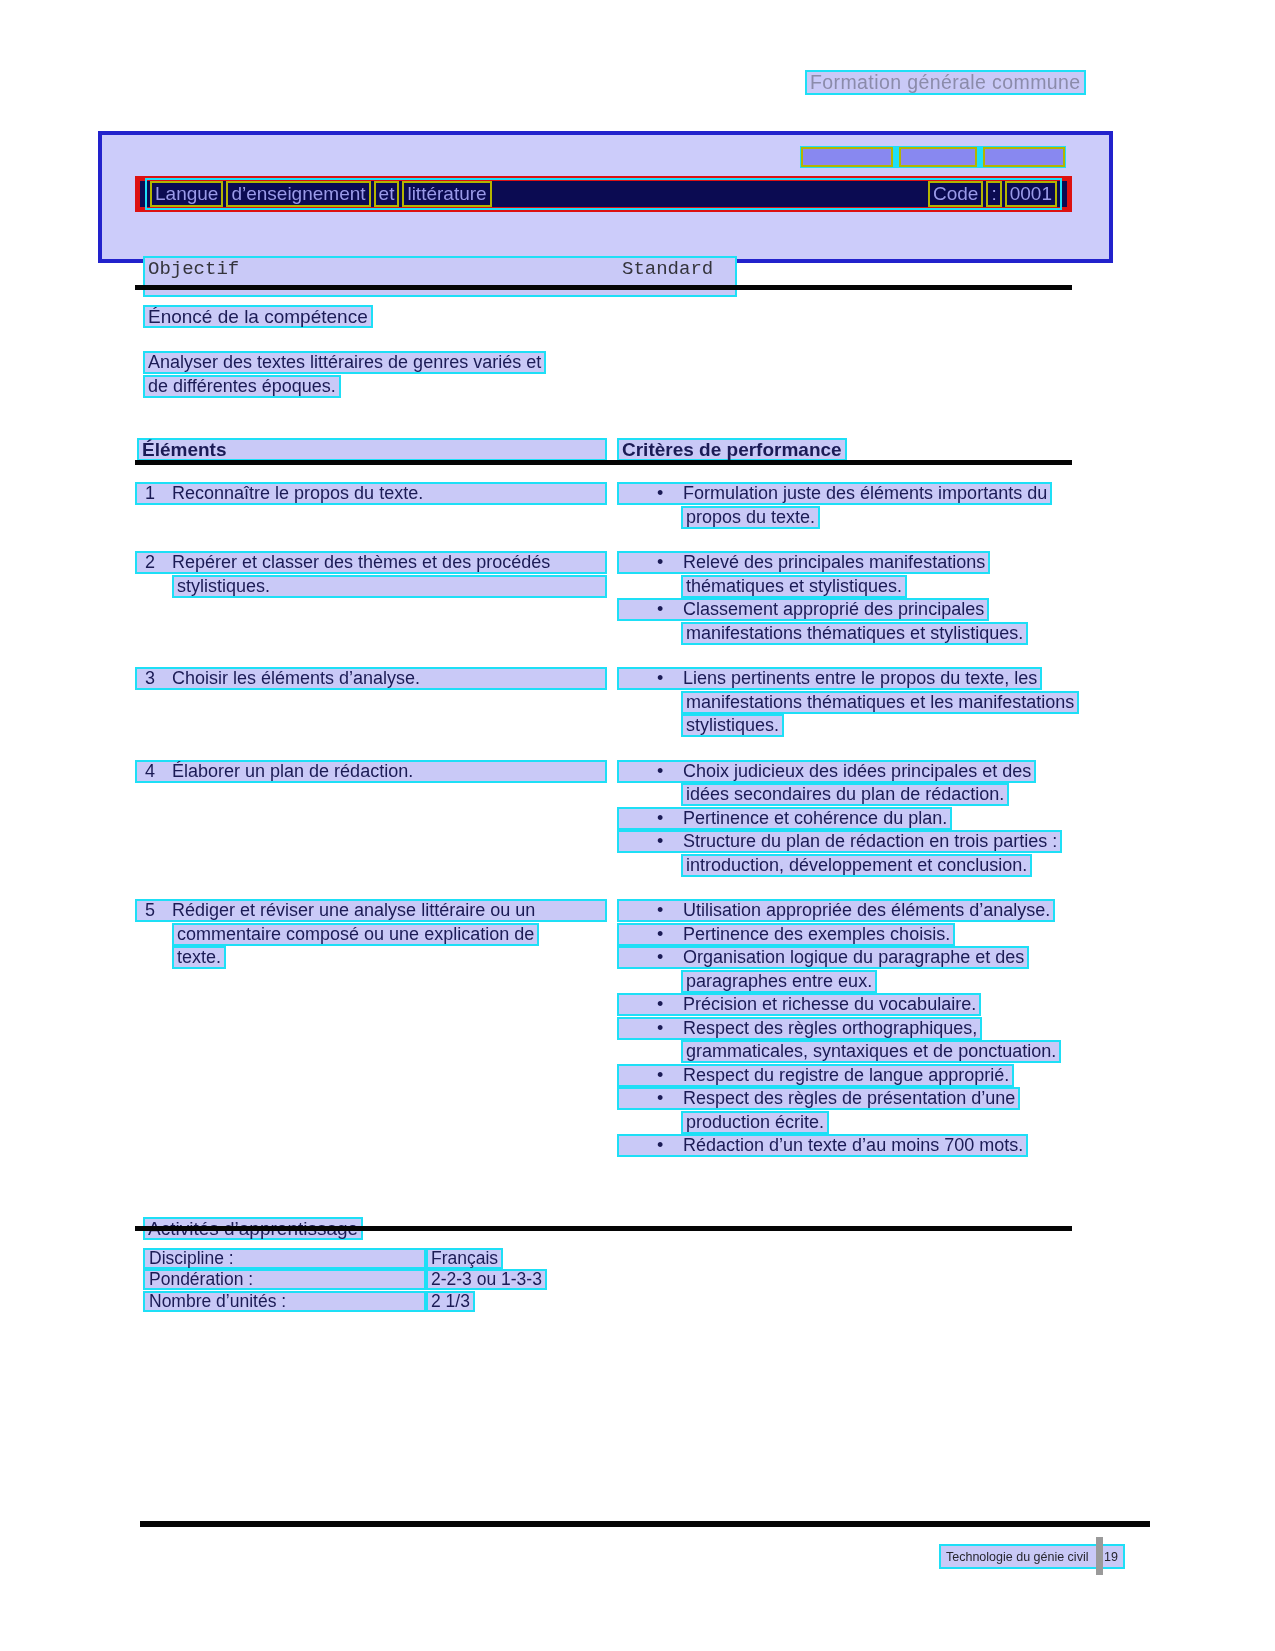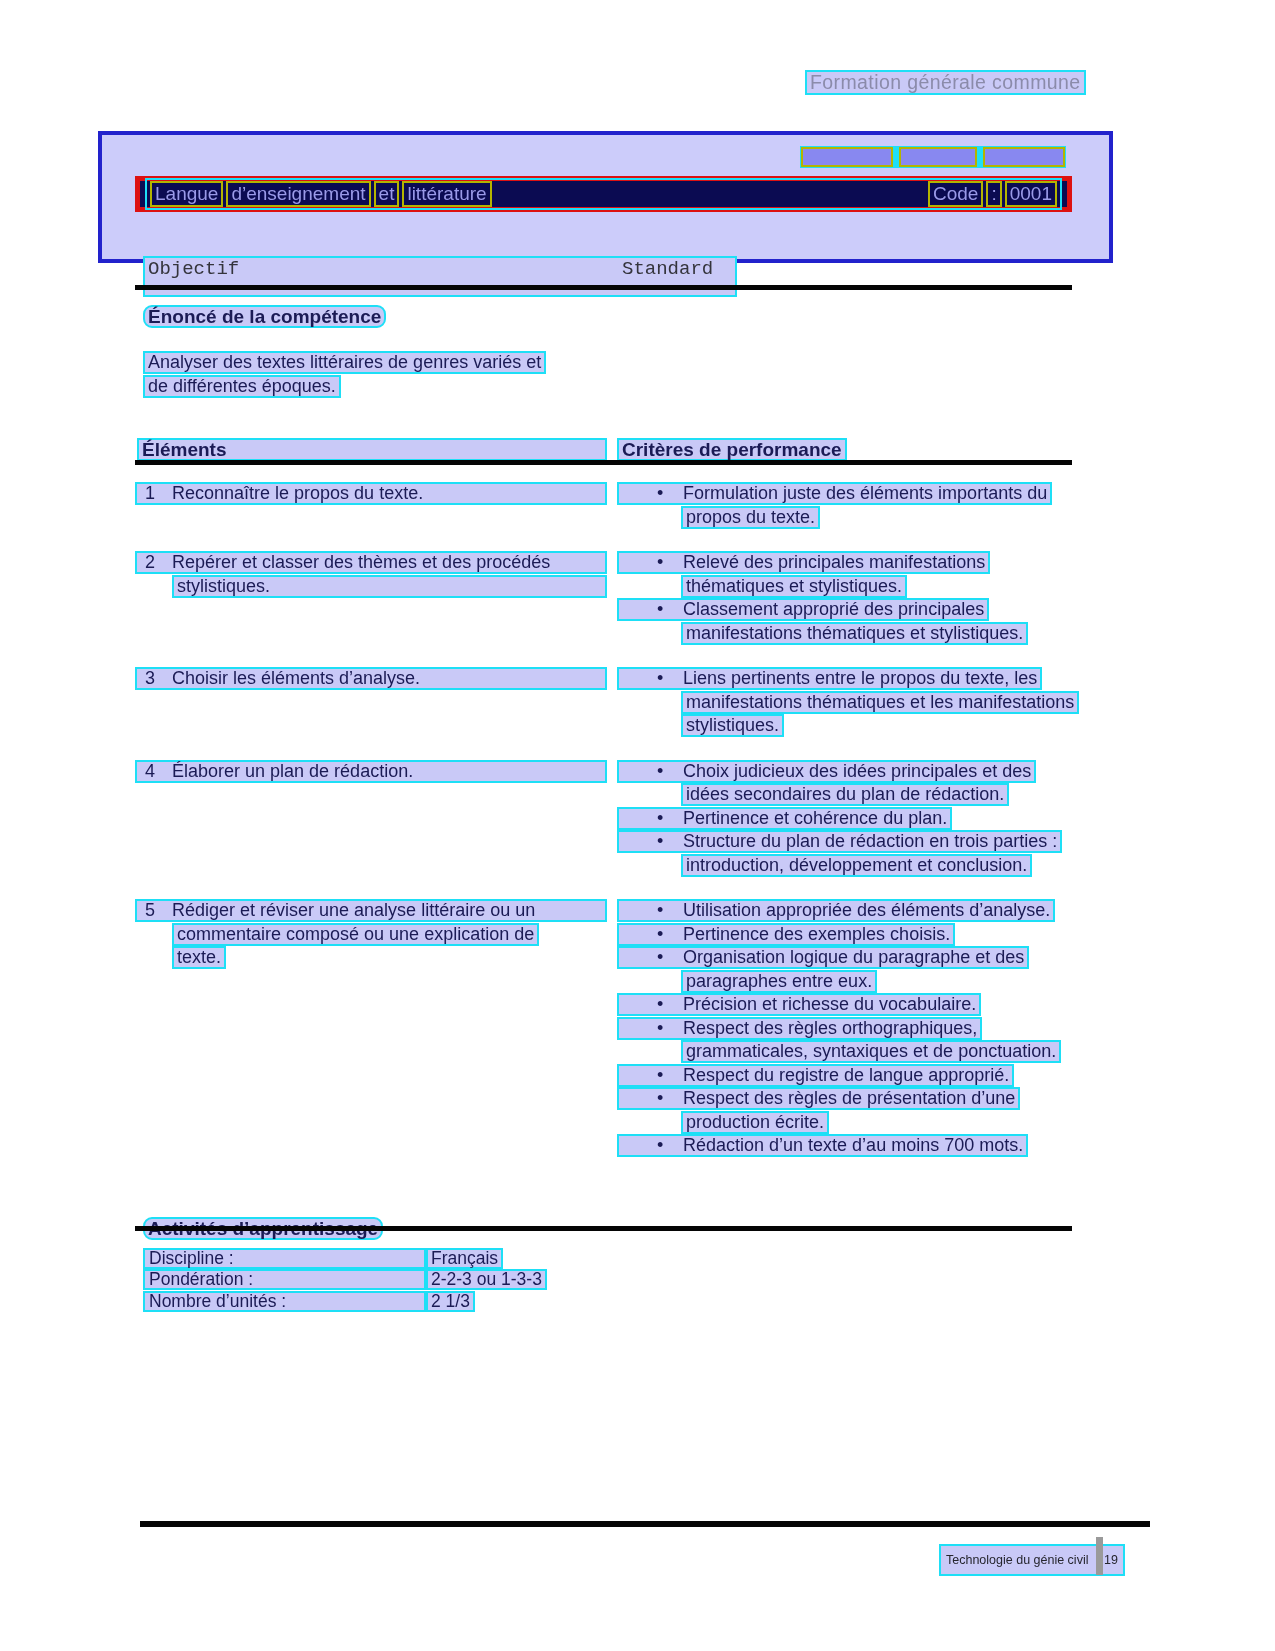--- a/index.html
+++ b/index.html
@@ -13,21 +13,21 @@
   body{
     width:1275px;height:1651px;position:relative;background:#ffffff;overflow:hidden;
     font-family:"Liberation Sans", sans-serif;color:var(--body-text);
   }
   .hl{
     background:var(--highlight-fill);border:2px solid var(--highlight-border);
     display:inline-block;padding:0 3px;line-height:19px;font-size:18px;box-sizing:border-box;
     white-space:nowrap;
   }
   .line{height:23.5px;white-space:nowrap;}
-  .bold{font-weight:bold;font-size:19px;border-radius:9px;}
+  .bold{font-weight:normal;font-size:19px;}
 
   
   .top-label{position:absolute;left:805px;top:70px;}
   .top-label .hl{color:var(--muted-text);font-size:19.5px;line-height:21px;letter-spacing:0.4px;}
 
   
   .big-box{position:absolute;left:98px;top:131px;width:1015px;height:132px;
     background:var(--panel-fill);border:4px solid var(--panel-border);box-sizing:border-box;}
   .mini-row{position:absolute;top:11px;right:43px;display:flex;gap:6px;background:var(--highlight-border);padding:1px;}
   .mini{height:20px;background:var(--field-fill);border:2px solid var(--word-box-border);box-sizing:border-box;}
@@ -79,21 +79,21 @@
   
   .act-heading{position:absolute;left:143px;top:1201px;margin-top:16px;}
   .disc{position:absolute;left:143px;top:1248px;}
   .disc-row{display:flex;height:21.3px;}
   .disc .hl{line-height:17px;font-size:17.5px;}
   .d-label{width:283px;flex:none;}
   .d-label .hl{display:block;width:100%;padding-left:4px;}
 
   
   .footer{position:absolute;left:939px;top:1537px;width:190px;height:38px;}
-  .f-box{position:absolute;left:0;right:4px;top:7px;height:32px;box-sizing:border-box;
+  .f-box{position:absolute;left:0;right:4px;top:7px;height:25px;box-sizing:border-box;
     background:var(--highlight-fill);border:2px solid var(--highlight-border);
     display:flex;align-items:center;padding:4px 5px;font-size:12.5px;color:#26262e;}
   .f-program{flex:1;white-space:nowrap;}
   .f-page{margin-left:14px;}
   .f-bar{position:absolute;right:26px;top:0;width:7px;height:38px;background:var(--footer-bar);z-index:2;}
 </style>
 </head>
 <body>
 
 <div class="top-label">

